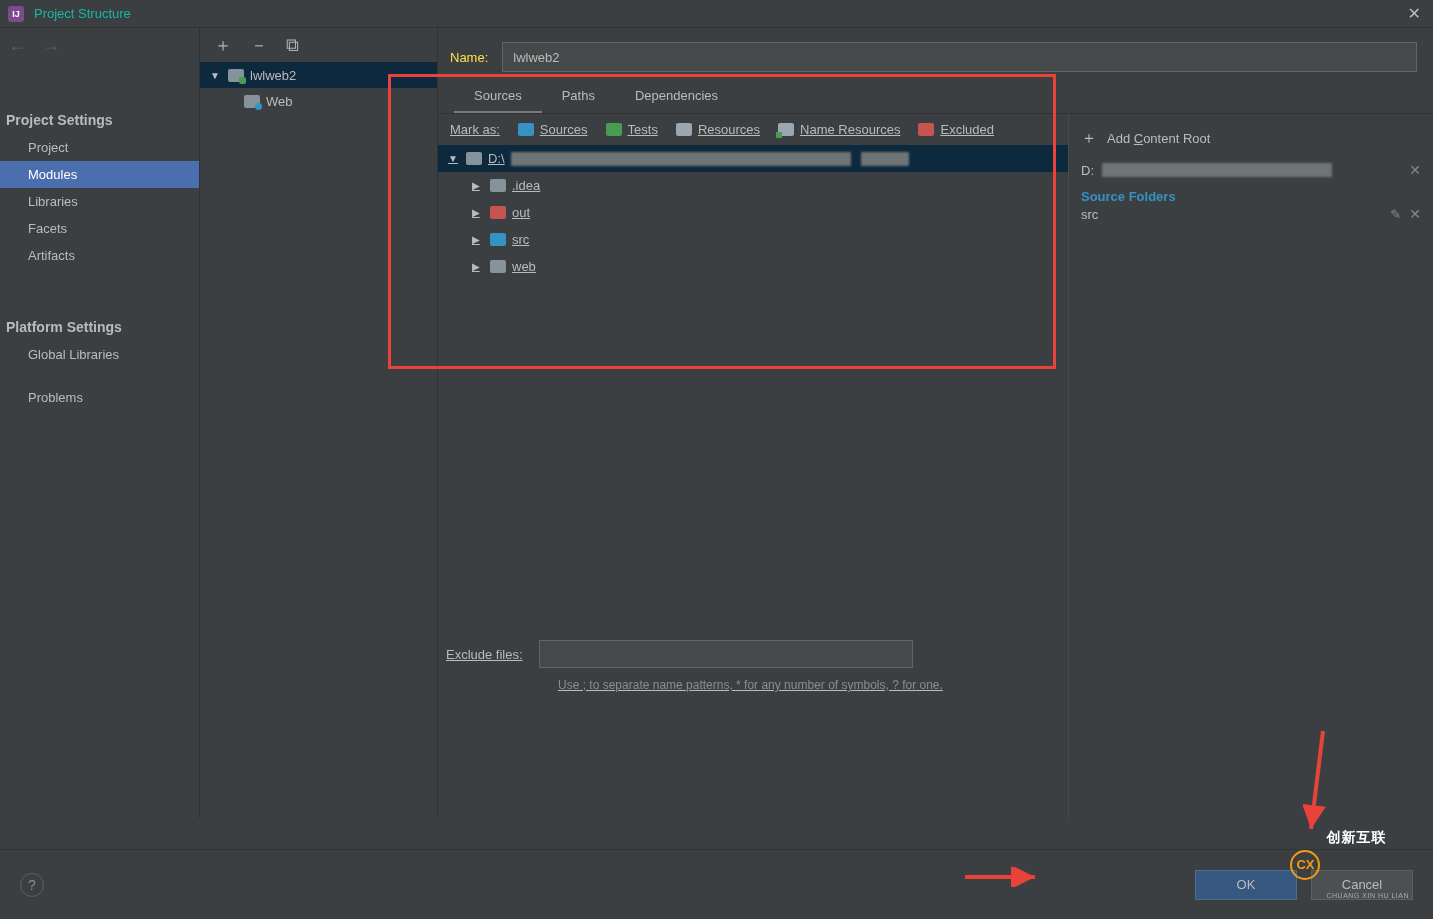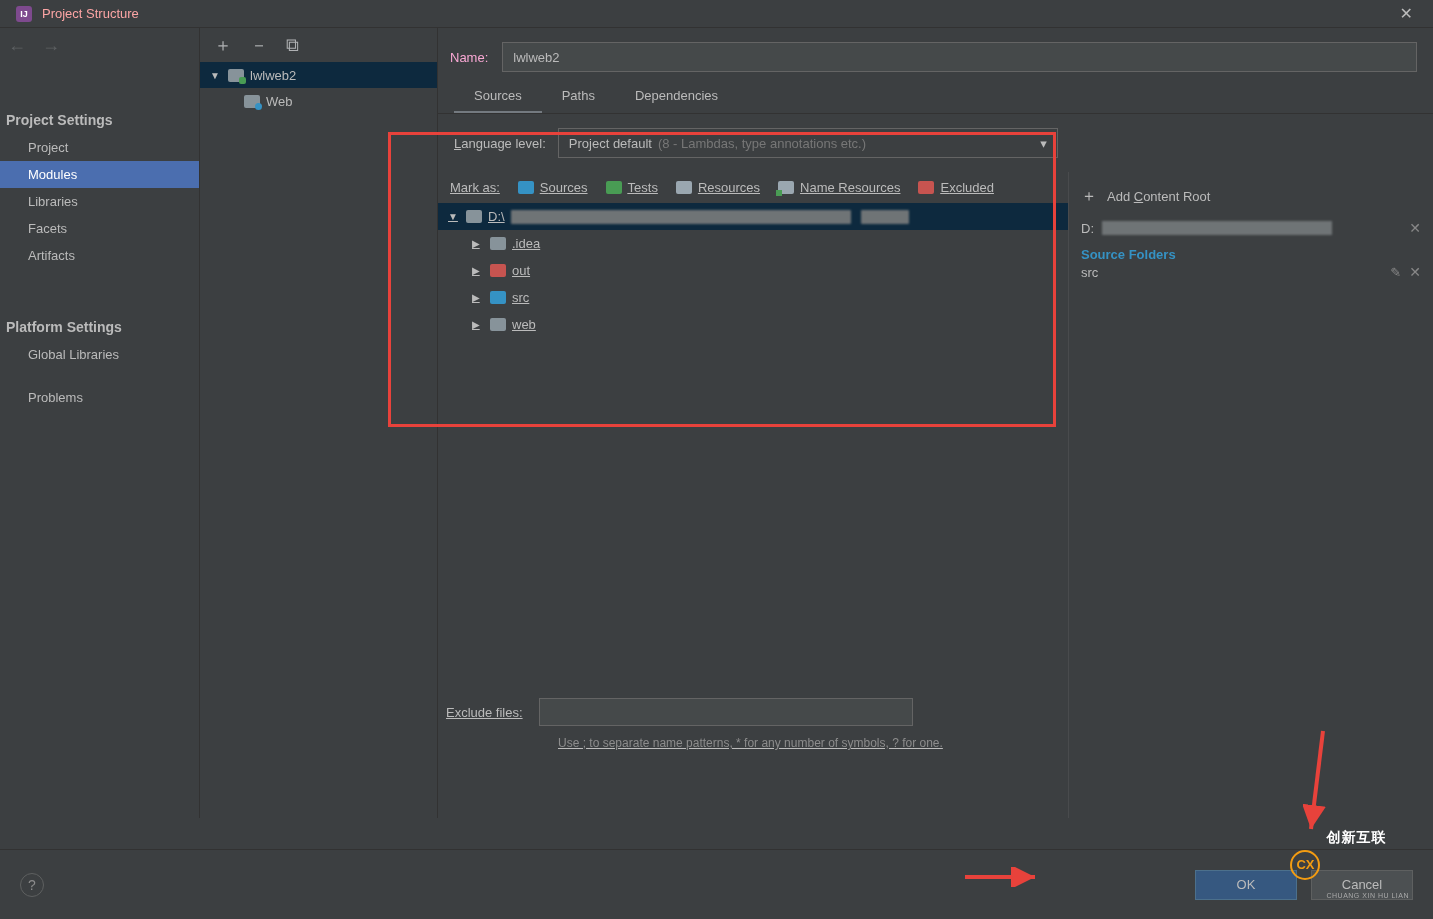--- a/index.html
+++ b/index.html
@@ -1,20 +1,20 @@
 <!DOCTYPE html>
 <html><head>
 <meta charset="utf-8">
 <style>
 * { margin: 0; padding: 0; box-sizing: border-box; font-family: "Segoe UI", Arial, sans-serif; font-size: 13px; }
 body { background: #3c3f41; color: #bbbbbb; width: 1433px; height: 919px; overflow: hidden; position: relative; }
 
-.title-bar { height: 28px; background: #3c3f41; display: flex; align-items: center; padding: 0 16px; border-bottom: 1px solid #323232; }
+.title-bar { height: 28px; background: #3c3f41; display: flex; align-items: center; padding: 0 8px; border-bottom: 1px solid #323232; }
 .title-bar .app-icon { width: 16px; height: 16px; background: #7e4a8e; border-radius: 3px; margin-right: 10px; display: flex; align-items: center; justify-content: center; color: #fff; font-size: 9px; font-weight: bold;}
-.title-bar .title-text { color: #fca5a5; flex: 1; }
+.title-bar .title-text { color: #14b8a6; flex: 1; }
 .title-bar .close { color: #bbb; font-size: 16px; padding: 0 4px; cursor: pointer; }
 
 .main { display: flex; height: 790px; }
 
 .left-nav { width: 200px; background: #3c3f41; border-right: 1px solid #323232; }
 .nav-arrows { height: 34px; display: flex; align-items: center; padding: 0 8px; gap: 16px; }
 .nav-arrows span { color: #5e6163; font-size: 18px; cursor: pointer; }
 .nav-heading { font-weight: bold; color: #bbb; padding: 6px 6px; font-size: 14px; margin-top: 44px;}
 .nav-item { padding: 6px 28px; color: #bbb; cursor: pointer; }
 .nav-item.selected { background: #4b6eaf; color: #fff; }
@@ -25,21 +25,21 @@
 .mid-tree-row { height: 26px; display: flex; align-items: center; padding-left: 10px; gap: 6px; }
 .mid-tree-row.selected { background: #0d293e; }
 .tree-arrow { color: #bbb; font-size: 10px; width: 12px; display:inline-block;}
 .folder-icon { width: 16px; height: 13px; background: #87939a; border-radius: 2px; display: inline-block; position: relative; }
 .folder-icon.module::after { content:''; position:absolute; right:-2px; bottom:-2px; width:7px; height:7px; background:#499c54; border-radius:2px;}
 .folder-icon.web::after { content:''; position:absolute; right:-2px; bottom:-2px; width:7px; height:7px; background:#3592c4; border-radius:50%;}
 
 .right-panel { flex: 1; display: flex; flex-direction: column; background: #3c3f41; padding: 0; }
 
 .name-row { display: flex; align-items: center; padding: 14px 16px 10px 12px; gap: 14px; }
-.name-row label { color: #f9a8d4; }
+.name-row label { color: #fde047; }
 .name-input { flex: 1; background: #45494a; border: 1px solid #646464; color: #bbb; padding: 5px 10px; height: 30px; }
 
 .tabs-row { display: flex; padding-left: 16px; border-bottom: 1px solid #323232; }
 .tab { padding: 6px 20px 8px 20px; color: #bbb; cursor: pointer; border-bottom: 2px solid transparent; }
 .tab.active { border-bottom: 2px solid #747a80; color: #bbb; }
 
 .lang-row { display: flex; align-items: center; padding: 14px 16px; gap: 12px; }
 .lang-row label { color: #bbb; }
 .lang-row .underline { text-decoration: underline; }
 .lang-select { flex: 1; max-width: 500px; background: #3c3f41; border: 1px solid #646464; color: #bbb; padding: 5px 10px; height: 30px; display: flex; align-items: center; justify-content: space-between; }
@@ -154,27 +154,20 @@
       <label>Name:</label>
       <input class="name-input" value="lwlweb2" style="">
     </div>
 
     <div class="tabs-row">
       <div class="tab active">Sources</div>
       <div class="tab">Paths</div>
       <div class="tab">Dependencies</div>
     </div>
 
-    <div class="lang-row">
-      <label><span class="underline">L</span>anguage level:</label>
-      <div class="lang-select">
-        <span><span>Project default</span><span class="hint">(8 - Lambdas, type annotations etc.)</span></span>
-        <span class="chev">▾</span>
-      </div>
-    </div>
 
     <div class="sources-area">
       <div class="sources-left">
         <div class="red-box"></div>
         <div class="mark-row">
           <span class="mark-label">Mark as:</span>
           <span class="mark-btn">
               <span class="sw c-sources"></span>
               <span><span class="ul">S</span>ources</span>
             </span>

